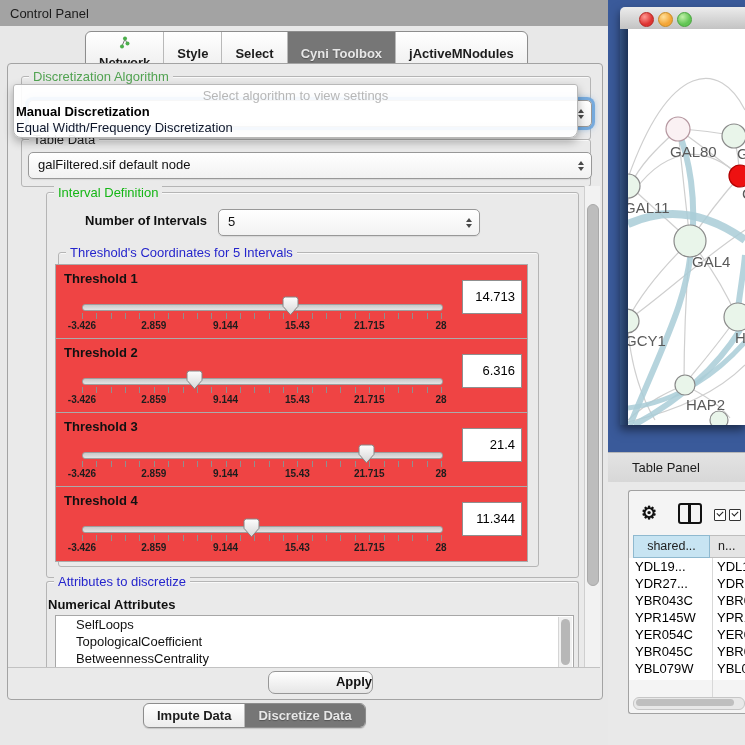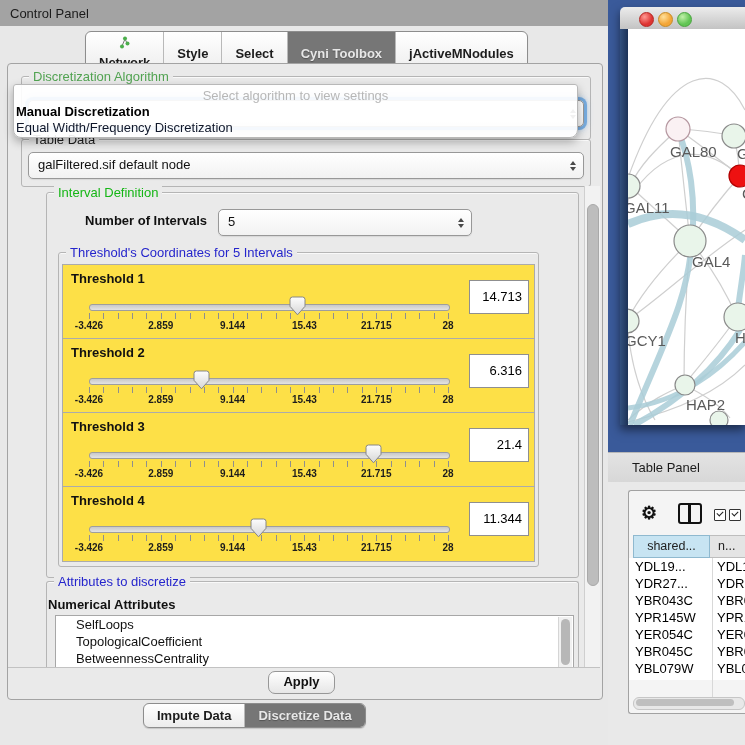--- a/index.html
+++ b/index.html
@@ -29,36 +29,36 @@
   
   .grp{position:absolute;border:1px solid #b5b5b5;border-radius:3px;box-shadow:inset 0 1px 0 rgba(255,255,255,.7);}
   .grp>.gtitle{position:absolute;top:-8px;left:7px;background:#eaeaea;padding:0 4px;font-size:13px;}
   .gt-green{color:#16b616;}
   .gt-blue{color:#2525cc;}
   .gt-black{color:#1c1c1c;}
   .gt-ghost{color:#4aa04a;opacity:.95;}
 
   
   .combo{position:absolute;background:linear-gradient(#ffffff,#f2f2f2);border:1px solid #989898;border-radius:5px;
-         font-size:13px;color:#111;line-height:23px;padding:0 24px 0 9px;box-shadow:0 1px 1px rgba(0,0,0,.08);}
+         font-size:13px;color:#111;line-height:23px;padding:0 32px 0 9px;box-shadow:0 1px 1px rgba(0,0,0,.08);}
   .spin{position:absolute;right:7px;top:50%;transform:translateY(-50%);display:flex;flex-direction:column;gap:2px;}
   .spin i{display:block;width:0;height:0;border-left:3.5px solid transparent;border-right:3.5px solid transparent;}
   .spin .up{border-bottom:4.5px solid #4a4a4a;}
   .spin .dn{border-top:4.5px solid #4a4a4a;}
   #algo-combo{box-shadow:0 0 0 3px rgba(110,165,220,.9), 0 0 6px 2px rgba(110,165,220,.7);}
 
   
   #algo-popup{left:13px;top:84px;width:563px;height:52px;background:rgba(255,255,255,.92);
               border:1px solid #b8b8b8;border-radius:3px 3px 8px 8px;box-shadow:0 4px 10px rgba(0,0,0,.3);}
   #algo-popup .hint{position:absolute;left:0;right:0;top:3px;text-align:center;color:#b7b7b7;font-size:13px;}
   #algo-popup .opt1{position:absolute;left:2px;top:19px;font-size:13px;font-weight:bold;color:#000;}
   #algo-popup .opt2{position:absolute;left:2px;top:35px;font-size:13px;color:#0f172a;}
 
   
-  .thr-panel{position:absolute;left:62px;width:471px;height:74px;background:#fde047;border:1px solid #ababab;}
+  .thr-panel{position:absolute;left:55px;width:471px;height:74px;background:#ef4444;border:1px solid #ababab;}
   .thr-label{position:absolute;left:8px;top:6px;font-size:13px;font-weight:bold;color:#111;}
   .track{position:absolute;left:26px;top:39px;width:359px;height:5px;border:1px solid #9e9e9e;border-radius:3px;
          background:linear-gradient(#c9c9c9,#e3e3e3);}
   .thumb{position:absolute;top:-9px;width:17px;height:20px;}
   .ticks{position:absolute;left:26px;top:48px;width:360px;height:6px;
          background:repeating-linear-gradient(90deg,#8f8f8f 0,#8f8f8f 1px,transparent 1px,transparent 14.36px);}
   .ticklabels{position:absolute;left:26px;top:55px;width:359px;height:12px;}
   .tick-label{position:absolute;top:0;transform:translateX(-50%);font-size:10px;font-weight:bold;color:#1d1d1d;white-space:nowrap;text-align:center;}
   .valbox{position:absolute;right:5px;top:15px;width:52px;height:32px;background:#fff;border:1px solid #8f8f8f;
           font-size:13px;color:#000;text-align:right;line-height:32px;padding-right:6px;}
@@ -66,21 +66,21 @@
   
   #attr-list{left:55px;top:615px;width:517px;height:52px;background:#fff;border:1px solid #a7a7a7;overflow:hidden;}
   .list-item{font-size:13px;color:#111;line-height:17px;padding-left:20px;white-space:nowrap;}
   #list-sb{position:absolute;right:1px;top:1px;width:13px;height:50px;background:#f1f1f1;border-left:1px solid #d5d5d5;}
   #list-sb .th{position:absolute;left:1.5px;top:2px;width:9px;height:46px;background:#b7b7b7;border-radius:5px;}
 
   
   #footer{left:8px;top:667px;width:592px;height:30px;background:#eaeaea;border-top:1px solid #c2c2c2;border-radius:0 0 4px 4px;}
   #apply-btn{left:268px;top:671px;width:65px;height:21px;background:linear-gradient(#ffffff,#e6e6e6);
              border:1px solid #979797;border-radius:7px;font-size:13px;font-weight:bold;color:#111;
-             text-align:center;line-height:20px;}
+             text-align:right;line-height:20px;padding-left:38px;}
 
   
   #panel-sb{left:584px;top:186px;width:15px;height:481px;background:#f2f2f2;border-left:1px solid #cfcfcf;}
   #panel-sb .th{position:absolute;left:2px;top:18px;width:10px;height:380px;background:#bdbdbd;border:1px solid #a9a9a9;border-radius:6px;}
 
   
   #desktop{left:608px;top:0;width:137px;height:452px;background:#3a5a9a;}
   #desktop2{left:608px;top:425px;width:137px;height:27px;background:#3a5a9a;}
   #netwin{left:620px;top:7px;width:125px;height:418px;box-shadow:0 5px 9px rgba(0,0,0,.5);}
   #net-titlebar{left:620px;top:7px;width:125px;height:22px;border-radius:5px 0 0 0;

